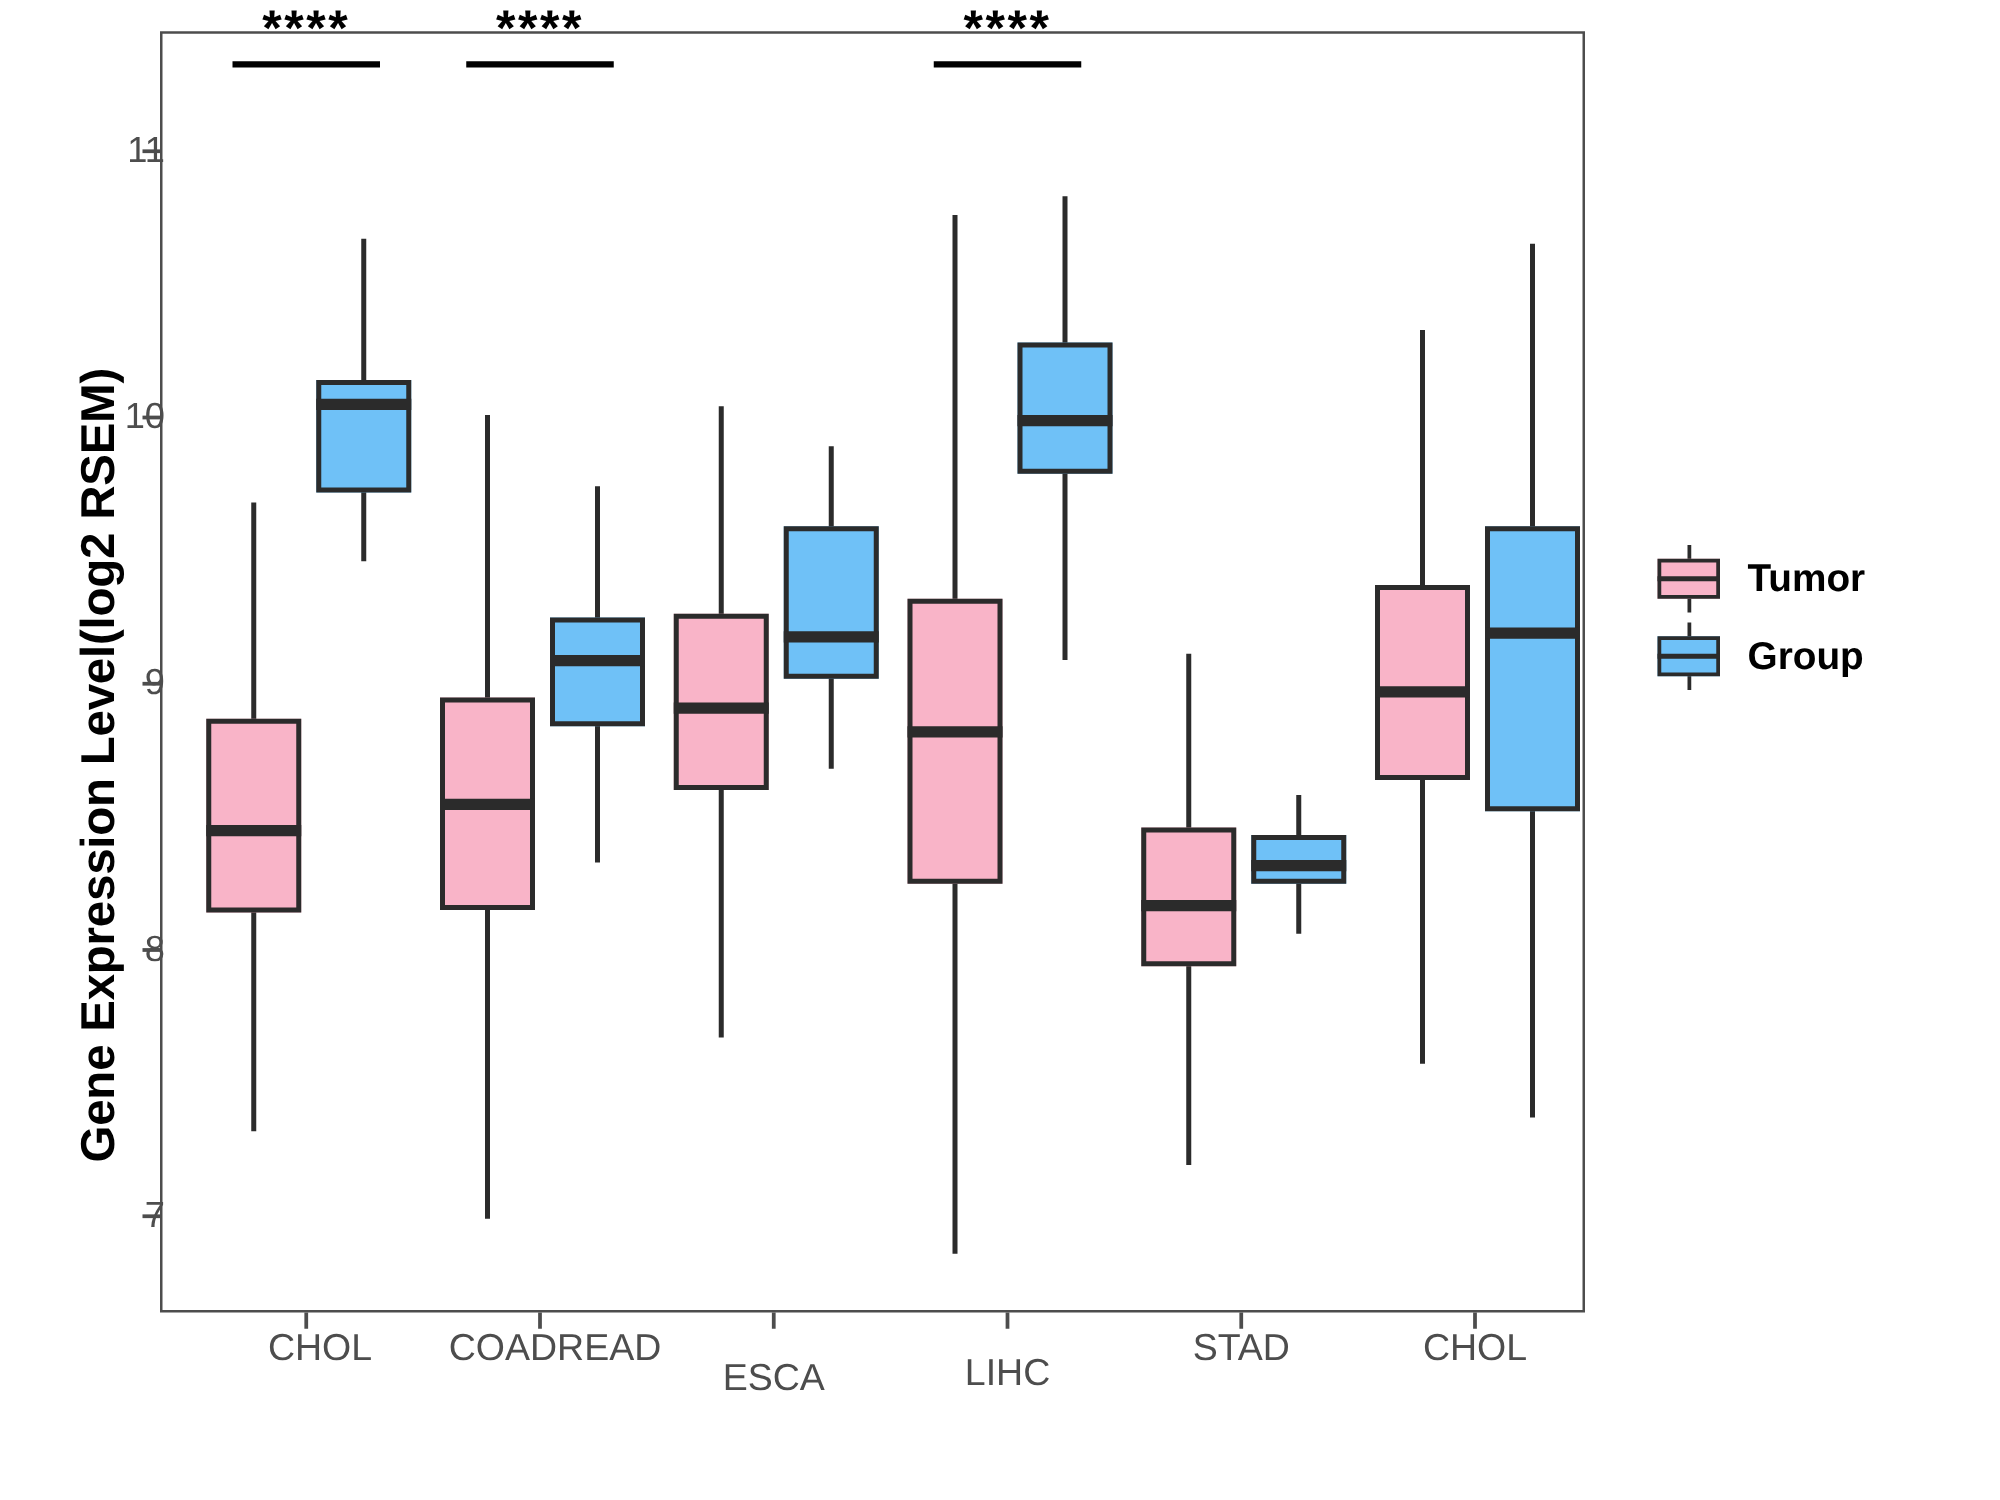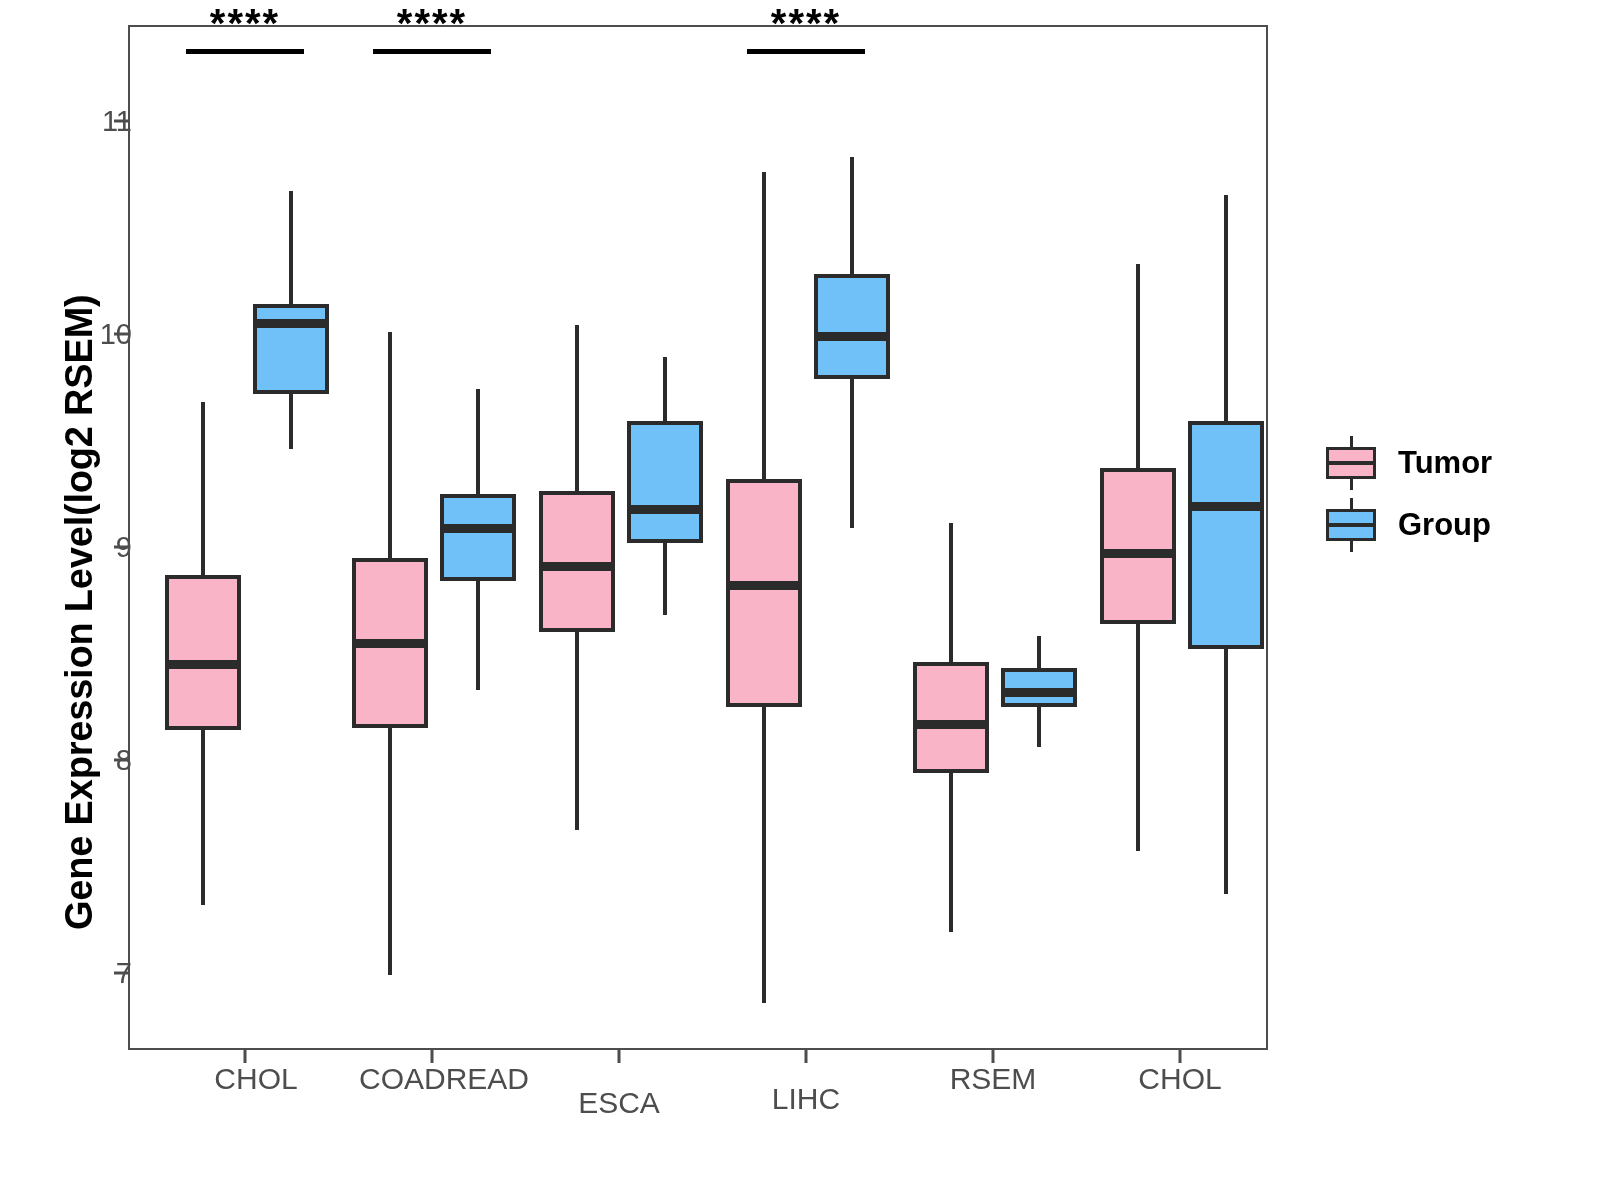--- a/index.html
+++ b/index.html
@@ -248,21 +248,21 @@
       <div class="ytick-mark" style="top: 121px;"></div>
       <div class="xtick-mark" style="left: 245px;"></div>
       <div class="xtick-label" style="left: 256px;">CHOL</div>
       <div class="xtick-mark" style="left: 432px;"></div>
       <div class="xtick-label" style="left: 444px;">COADREAD</div>
       <div class="xtick-mark" style="left: 619px;"></div>
       <div class="xtick-label" style="left: 619px; margin-top: 24px;">ESCA</div>
       <div class="xtick-mark" style="left: 806px;"></div>
       <div class="xtick-label" style="left: 806px; margin-top: 20px;">LIHC</div>
       <div class="xtick-mark" style="left: 993px;"></div>
-      <div class="xtick-label" style="left: 993px;">RSEM</div>
+      <div class="xtick-label" style="left: 993px;">STAD</div>
       <div class="xtick-mark" style="left: 1180px;"></div>
       <div class="xtick-label" style="left: 1180px;">CHOL</div>
     </div>
 
   <div id="legend">
     <div id="legend-items">
         <div class="legend-row">
           <div class="legend-key">
             <div class="kwhisk"></div>
             <div class="kbox" style="background: rgb(249, 180, 200);"></div>

